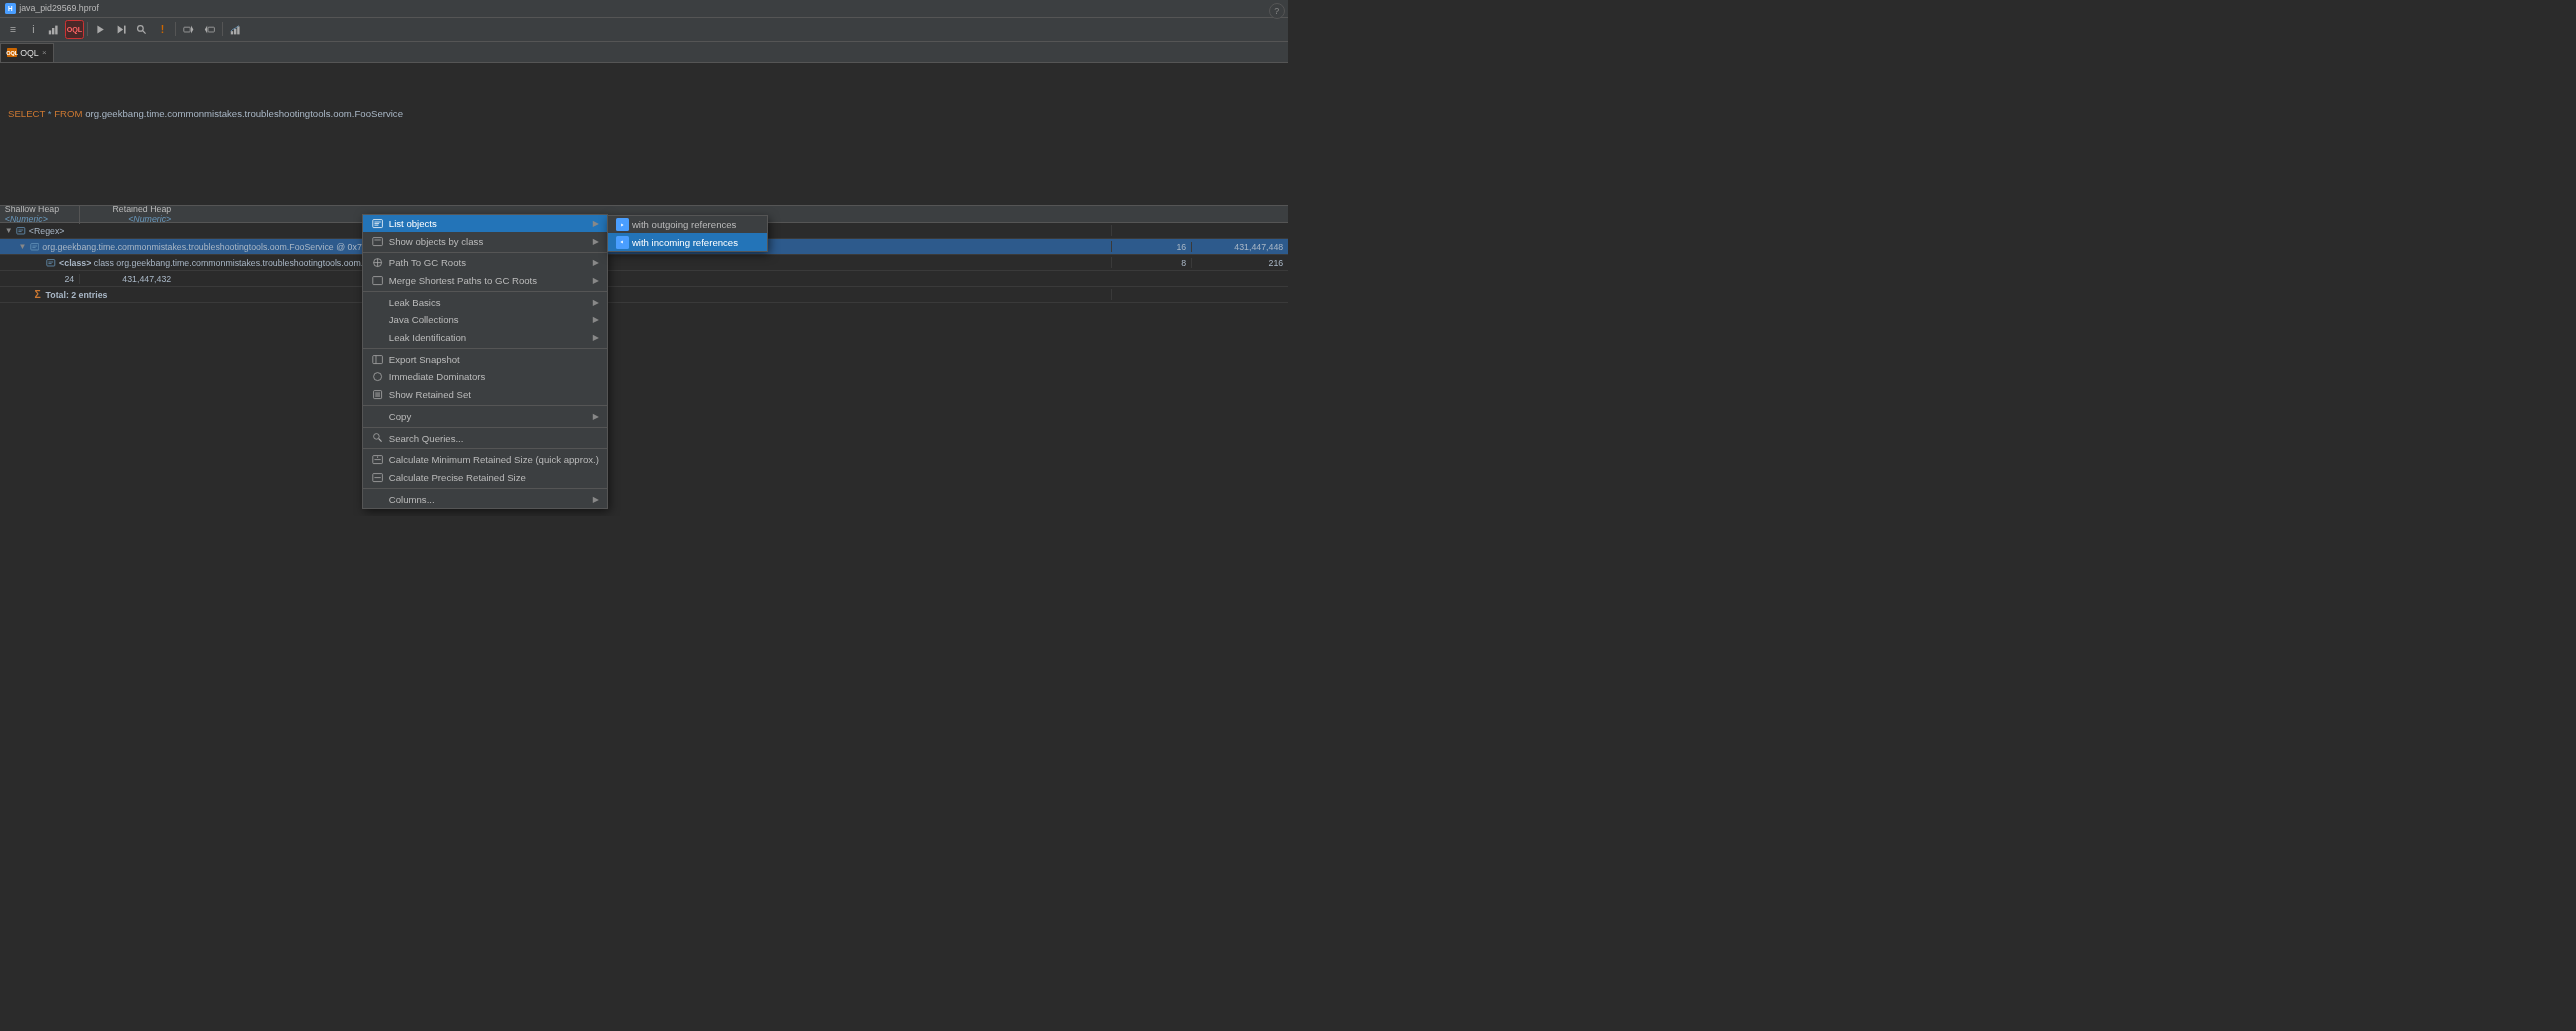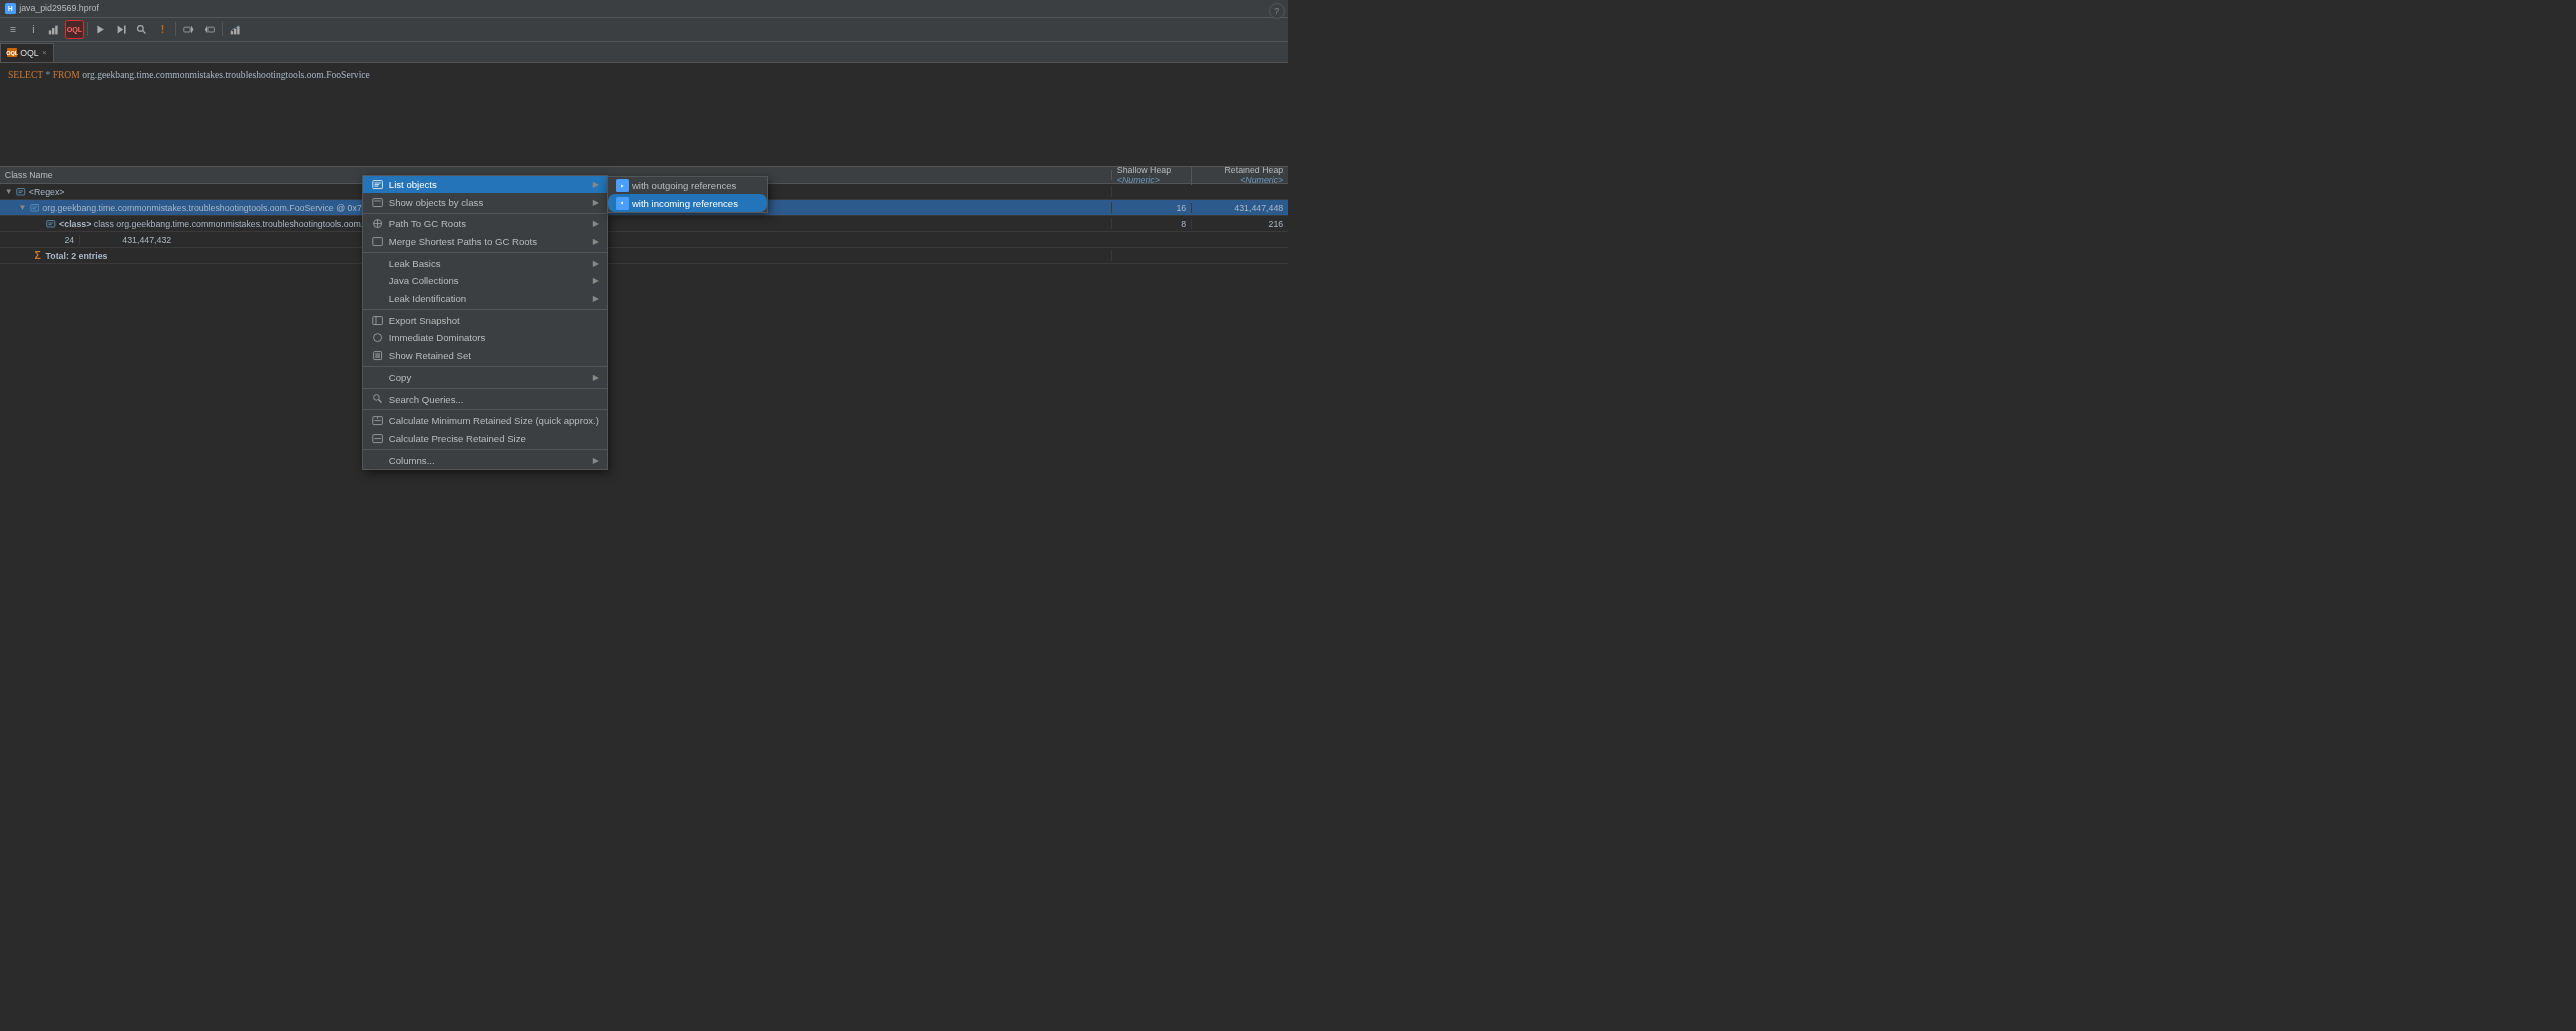--- a/index.html
+++ b/index.html
@@ -92,24 +92,25 @@
     }
     .tab-close {
       font-size: 8px;
       color: #888;
       cursor: pointer;
     }
     .editor-area {
       background: #2b2b2b;
       height: 104px;
       padding: 6.4px 8px;
-      font-family: Liberation Serif, serif;
+      font-family: Liberation Sans, sans-serif;
       font-size: 9.6px;
       color: #a9b7c6;
       border-bottom: 0.8px solid #555;
+      margin-top: 39px;
     }
     .editor-line { color: #a9b7c6; }
     .kw { color: #cc7832; }
     .star { color: #6897bb; }
     .table-header {
       background: #3c3f41;
       height: 17.7px;
       display: flex;
       align-items: center;
       border-bottom: 0.8px solid #555;
@@ -196,21 +197,21 @@
     }
     .submenu-item {
       height: 17.7px;
       display: flex;
       align-items: center;
       padding: 0 8px;
       cursor: pointer;
       color: #bbb;
       gap: 3px;
     }
-    .submenu-item.active { background: #2374b8; color: white; border-radius: 7px; }
+    .submenu-item.active { background: #2374b8; color: white; }
     .submenu-icon {
       width: 13px; height: 13px;
       background: #4a9eff;
       border-radius: 1.6px;
       display: flex; align-items: center; justify-content: center;
       color: white; font-size: 6.4px;
     }
     .main-container {
       display: flex;
       flex-direction: column;
@@ -322,23 +323,20 @@
       <span class="star">*</span>
       <span> </span>
       <span class="kw">FROM</span>
       <span> org.geekbang.time.commonmistakes.troubleshootingtools.oom.FooService</span>
     </div>
   </div>
 
   <div class="content-area" style="position:relative;">
 
     <div class="table-header">
-      <div class="col-name">
-        <span>Class Name</span>
-      </div>
       <div class="col-shallow">
         <div>Shallow Heap</div>
         <div class="sub-numeric">&lt;Numeric&gt;</div>
       </div>
       <div class="col-retained">
         <div>Retained Heap</div>
         <div class="sub-numeric">&lt;Numeric&gt;</div>
       </div>
     </div>
 

